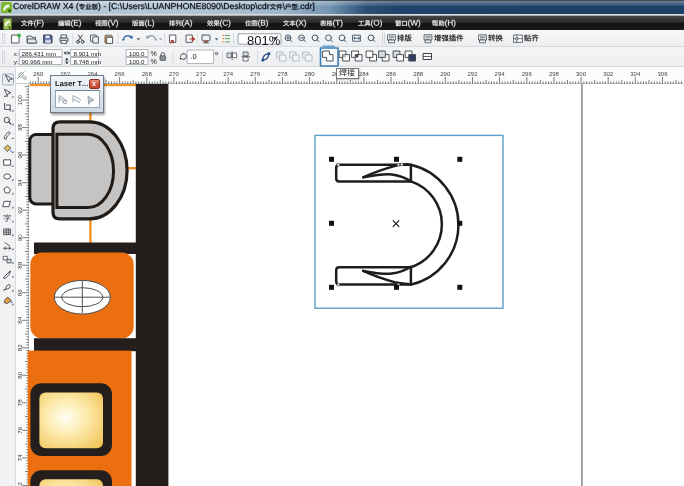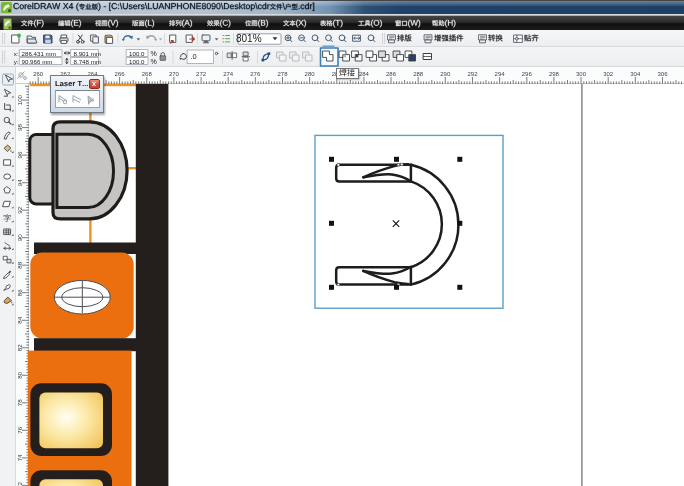--- a/index.html
+++ b/index.html
@@ -247,21 +247,21 @@
       </g>
       <g stroke="#3a3f45" stroke-width="0.9">
         <path d="M405.5 4 h6.4 v6.4 h-6.4 z" fill="#fff"></path>
         <path d="M409.1 7.6 h6.4 v6.4 h-6.4 z" fill="#2e3c64"></path>
       </g>
       <g stroke="#3a3f45" stroke-width="1">
         <path d="M423.5 6.5 h8 v6 h-8 z" fill="#fff"></path>
         <path d="M423.5 9.5 h8" stroke-width="0.8"></path>
       </g>
     </svg>
-<div class="abs" style="left:236px;top:33.2px;font-size:10px;color:#15171a">801%</div>
+<div class="abs" style="left:247px;top:33.2px;font-size:13px;color:#15171a">801%</div>
 <div class="abs" style="left:13.8px;top:50.1px;font-size:6.2px;color:#17191c;font-weight:normal;letter-spacing:0;white-space:pre">x:</div>
 <div class="abs" style="left:13.8px;top:58.1px;font-size:6.2px;color:#17191c;font-weight:normal;letter-spacing:0;white-space:pre">y:</div>
 <div class="abs" style="left:21.5px;top:50.3px;font-size:6.2px;color:#17191c;font-weight:normal;letter-spacing:0;white-space:pre">286.431 mm</div>
 <div class="abs" style="left:21.5px;top:58.3px;font-size:6.2px;color:#17191c;font-weight:normal;letter-spacing:0;white-space:pre">90.966 mm</div>
 <div class="abs" style="left:73.5px;top:50.3px;font-size:6.2px;color:#17191c;font-weight:normal;letter-spacing:0;white-space:pre">8.901 mm</div>
 <div class="abs" style="left:73.5px;top:58.3px;font-size:6.2px;color:#17191c;font-weight:normal;letter-spacing:0;white-space:pre">8.748 mm</div>
 <div class="abs" style="left:129px;top:50.3px;font-size:6.2px;color:#17191c;font-weight:normal;letter-spacing:0;white-space:pre">100.0</div>
 <div class="abs" style="left:129px;top:58.3px;font-size:6.2px;color:#17191c;font-weight:normal;letter-spacing:0;white-space:pre">100.0</div>
 <div class="abs" style="left:150.5px;top:50.0px;font-size:7px;color:#17191c;font-weight:normal;letter-spacing:0;white-space:pre">%</div>
 <div class="abs" style="left:150.5px;top:58.0px;font-size:7px;color:#17191c;font-weight:normal;letter-spacing:0;white-space:pre">%</div>

